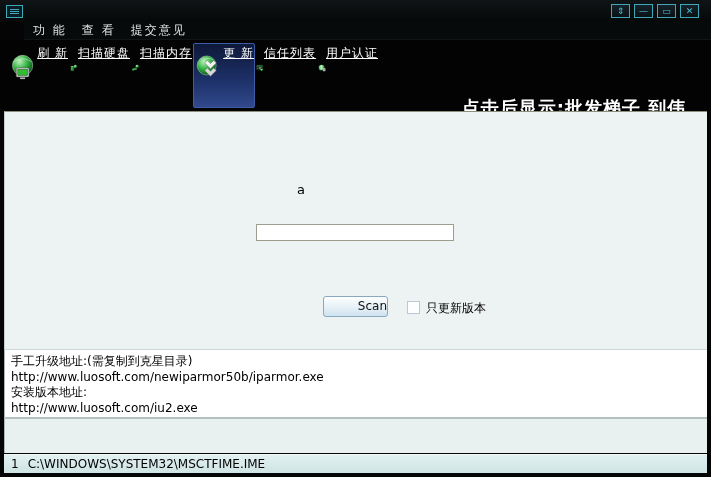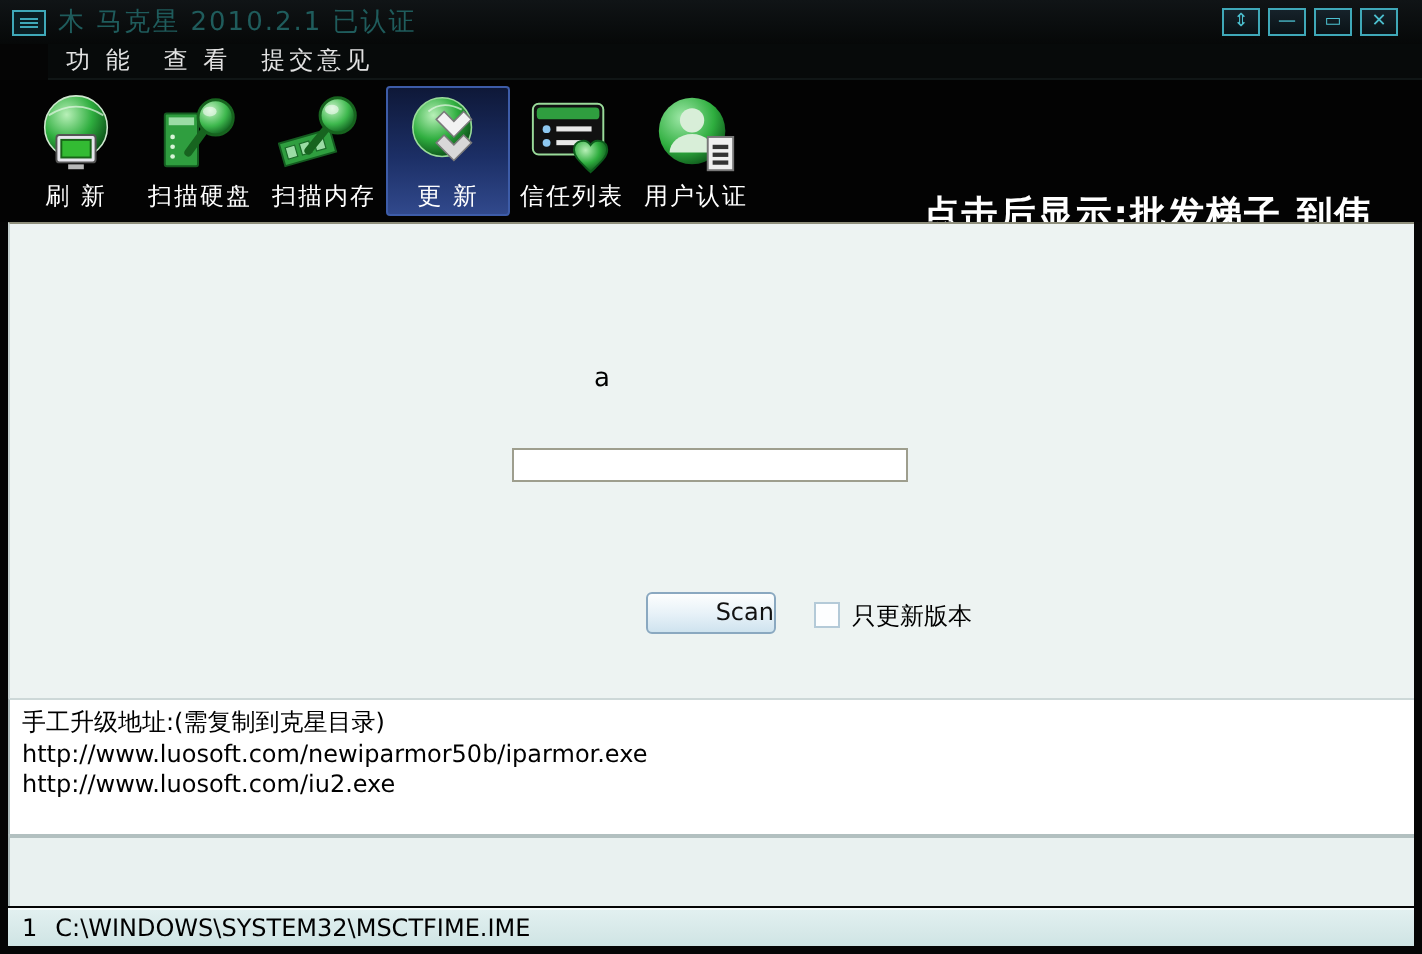--- a/index.html
+++ b/index.html
@@ -39,22 +39,22 @@
     margin-left:24px;
   }
   .menu-item { color:#e2e2e2; font-size:12px; letter-spacing:2px; white-space:nowrap; }
 
   
   .toolbar {
     position:absolute; top:40px; left:0; right:0; height:71px;
     background:#030303; display:flex; align-items:flex-start; padding:3px 0 0 7px;
   }
   .tool-btn {
-    width:62px; height:65px; display:flex; flex-direction:column; align-items:center;
-    padding-top:1px; color:#fff; font-size:12px; border:1px solid transparent; border-radius:2px;
+    width:62px; height:65px; display:flex; flex-direction:row; align-items:flex-start;
+    padding-top:1px; color:#fff; font-size:12px; border:1px solid transparent; border-radius:2px;text-decoration:underline;
   }
   .tool-btn .icon { width:46px; height:46px; }
   .tool-btn .tlabel { margin-top:0px; white-space:nowrap; letter-spacing:1px; }
   .tool-btn.selected {
     background:linear-gradient(#0e1838,#1c2f66 55%,#31498c);
     border:1px solid #3d5ca8;
   }
   .ad {
     position:absolute; top:57px; right:3px; width:268px;
     color:#ffffff; font-weight:bold; font-size:18px; line-height:21px;
@@ -111,21 +111,20 @@
 <body>
 
 <div class="window">
 
   <div class="titlebar">
     <span class="title-icon">
         <i></i>
         <i></i>
         <i></i>
       </span>
-    <span class="title-text">木 马克星 2010.2.1  已认证</span>
     <span class="win-controls">
       <span class="win-btn">⇕</span>
       <span class="win-btn">—</span>
       <span class="win-btn">▭</span>
       <span class="win-btn">✕</span>
     </span>
   </div>
 
   <div class="menubar">
     <span class="menu-item">功 能</span>
@@ -263,20 +262,21 @@
     <span class="field-label">a</span>
     <input class="update-input" type="text" value="" style="">
     <div class="scan-btn">Scan</div>
     <div class="checkbox"></div>
     <span class="checkbox-label">只更新版本</span>
   </div>
 
   <div class="infobox">
     <div class="info-line">手工升级地址:(需复制到克星目录)</div>
     <div class="info-line">http://www.luosoft.com/newiparmor50b/iparmor.exe</div>
+    <div class="info-line">安装版本地址:</div>
     <div class="info-line">http://www.luosoft.com/iu2.exe</div>
   </div>
 
   <div class="emptypanel"></div>
 
   <div class="statusbar">
     <span class="status-index">1</span>
     <span class="status-path">C:\WINDOWS\SYSTEM32\MSCTFIME.IME</span>
   </div>
 

